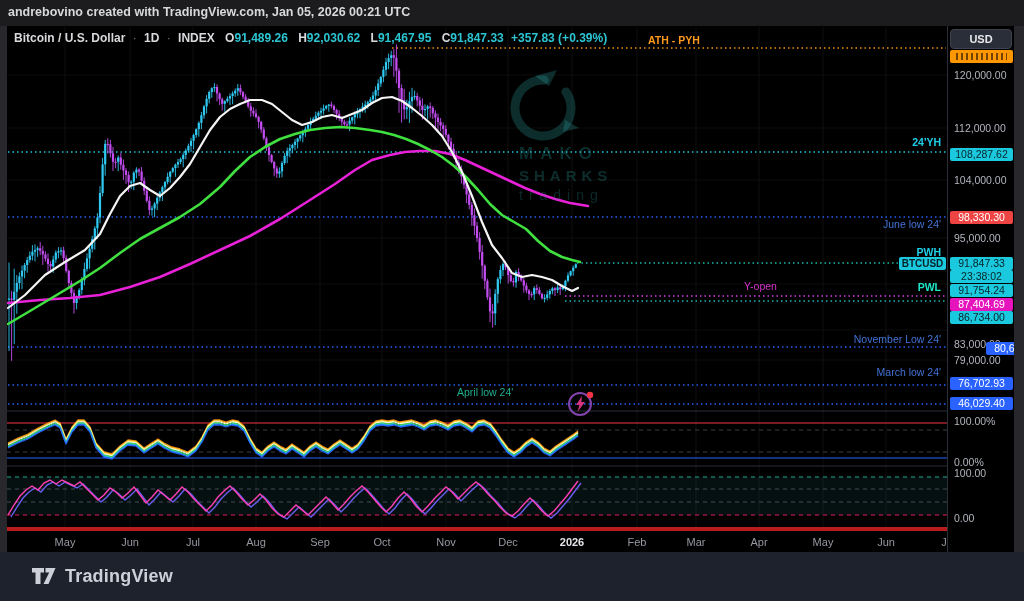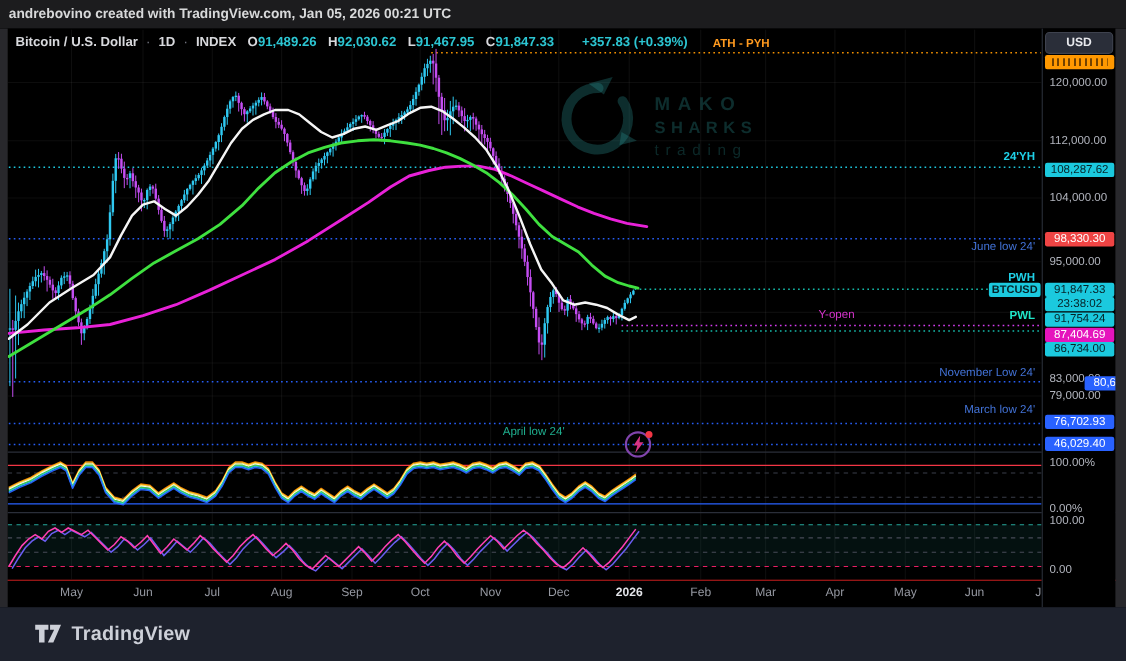--- a/index.html
+++ b/index.html
@@ -11,37 +11,37 @@
   .workspace{position:absolute;left:0;top:26px;width:1024px;height:526px;background:#000;}
   #chart-svg{position:absolute;left:0;top:0;}
   .strip{position:absolute;top:0;height:526px;background:#28282c;z-index:30;}
   .strip.left{left:0;width:7px;}
   .strip.right{left:1014px;width:10px;}
   .legend{position:absolute;left:14px;top:5px;z-index:20;font-size:12px;white-space:nowrap;}
   .legend .lt{color:#d8d9dd;font-weight:700;}
   .legend .sep{color:#787b86;margin:0 4px;}
   .legend .k{color:#d8d9dd;margin-left:7px;font-weight:700;}
   .legend .lv{color:#2cc5d2;font-weight:700;}
-  .watermark{position:absolute;left:505px;top:42px;z-index:5;display:flex;align-items:flex-end;pointer-events:none;}
+  .watermark{position:absolute;left:505px;top:42px;z-index:5;display:flex;align-items:flex-start;pointer-events:none;flex-direction:column;}
   .wm-text{margin-left:14px;color:rgba(42,150,150,0.30);font-weight:700;}
   .wm-l1{font-size:17px;letter-spacing:7px;}
   .wm-l2{font-size:15px;letter-spacing:5px;margin-top:3px;}
   .wm-l3{font-size:14px;letter-spacing:6px;margin-top:3px;font-weight:400;color:rgba(42,150,150,0.26);}
   .anno{position:absolute;z-index:15;font-size:10.5px;white-space:nowrap;pointer-events:none;}
   .btcusd-tag{position:absolute;z-index:21;width:47px;height:13px;border-radius:2px;
     font-size:10px;font-weight:700;color:#062227;text-align:center;line-height:13px;}
   .price-axis{position:absolute;left:947px;top:0;width:67px;height:526px;background:#000;border-left:1px solid #2a2e39;z-index:25;}
   .usd-btn{position:absolute;left:2px;top:3px;width:62px;height:20px;background:#2a2e39;border:1px solid #3e424e;
     border-radius:4px;color:#e8e9ed;font-size:11px;font-weight:700;text-align:center;line-height:18px;}
   .tick{position:absolute;left:6px;font-size:10.5px;color:#b2b5be;}
   .plabel{position:absolute;left:2px;width:63px;height:13px;line-height:13px;border-radius:2px;
     font-size:10.5px;text-align:center;overflow:hidden;}
   .plabel .smear{position:absolute;left:6px;right:6px;top:3px;height:7px;
     background:repeating-linear-gradient(90deg,rgba(40,20,0,.65) 0 2px,rgba(255,152,0,0) 2px 5px);}
-  .time-axis{position:absolute;left:0;top:501px;width:1024px;height:25px;background:#000;border-top:1px solid #b91c1c;z-index:24;}
+  .time-axis{position:absolute;left:0;top:501px;width:1024px;height:25px;background:#000;border-top:4px solid #b91c1c;z-index:24;}
   .month{position:absolute;top:5px;transform:translateX(-50%);font-size:11px;color:#9598a1;}
   .month.b{color:#e4e5ea;font-weight:700;}
   .lightning{position:absolute;z-index:16;}
   .footer{position:absolute;left:0;top:552px;width:1024px;height:49px;background:#1e222d;z-index:40;}
   .tv-logo{position:absolute;left:30px;top:12px;display:flex;align-items:center;}
   .tv-logo span{margin-left:8px;font-size:18px;font-weight:700;color:#cdd0d8;letter-spacing:.2px;}
 </style>
 </head>
 <body>
 
@@ -569,21 +569,21 @@
     <div class="legend">
       <span class="lt">Bitcoin / U.S. Dollar</span>
       <span class="sep">·</span>
       <span class="lt">1D</span>
       <span class="sep">·</span>
       <span class="lt">INDEX</span>
       <span class="k">O</span><span class="lv">91,489.26</span>
       <span class="k">H</span><span class="lv">92,030.62</span>
       <span class="k">L</span><span class="lv">91,467.95</span>
       <span class="k">C</span><span class="lv">91,847.33</span>
-      <span class="lv" style="margin-left:22px">+357.83 (+0.39%)</span>
+      <span class="lv" style="margin-left:4px">+357.83 (+0.39%)</span>
     </div>
 
     <div id="annotations">
         <div class="anno" style="left: 648px; top: 8px; width: 72px; text-align: left; color: rgb(255, 154, 31); font-weight: 700;">ATH - PYH</div>
         <div class="anno" style="left: 871px; top: 110px; width: 70px; text-align: right; color: rgb(31, 209, 232); font-weight: 700;">24'YH</div>
         <div class="anno" style="left: 858px; top: 192px; width: 83px; text-align: right; color: rgb(66, 114, 214);">June low 24'</div>
         <div class="anno" style="left: 871px; top: 220px; width: 70px; text-align: right; color: rgb(31, 209, 232); font-weight: 700;">PWH</div>
         <div class="anno" style="left: 871px; top: 255px; width: 70px; text-align: right; color: rgb(32, 230, 200); font-weight: 700;">PWL</div>
         <div class="anno" style="left: 744px; top: 254px; width: 60px; text-align: left; color: rgb(214, 51, 204);">Y-open</div>
         <div class="anno" style="left: 834px; top: 307px; width: 107px; text-align: right; color: rgb(66, 114, 214);">November Low 24'</div>

